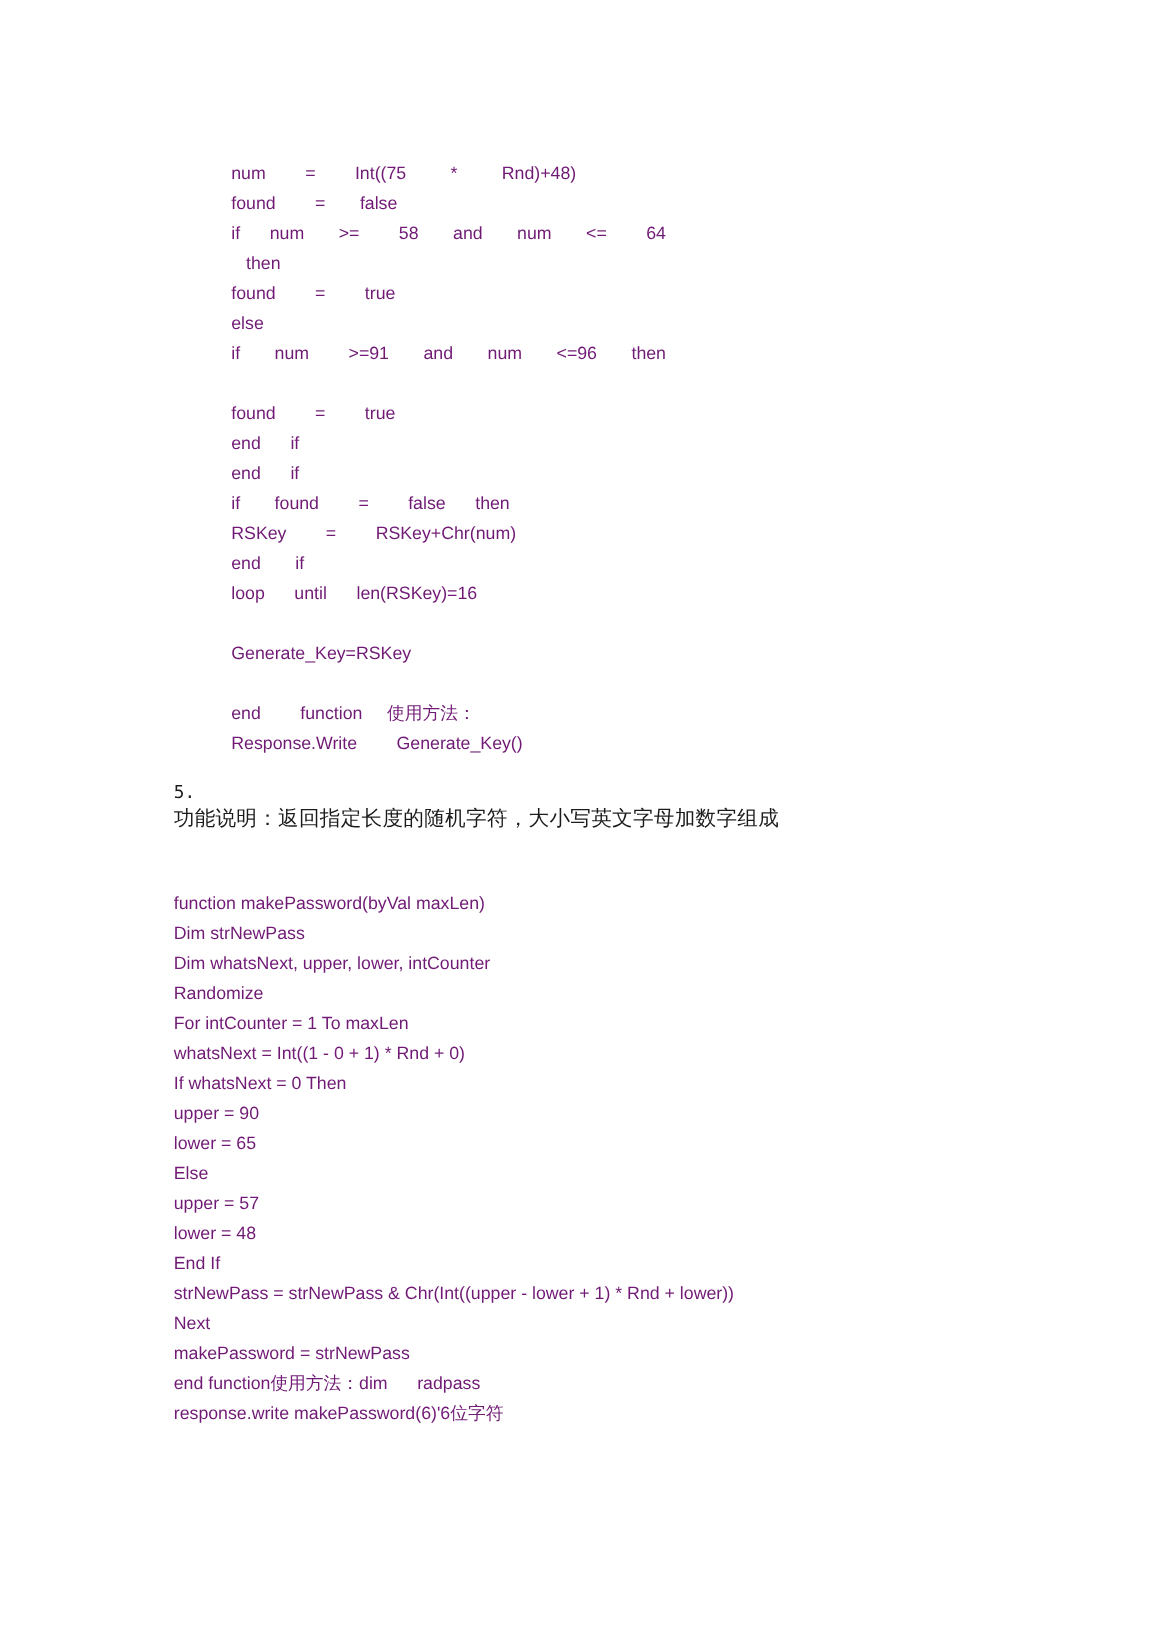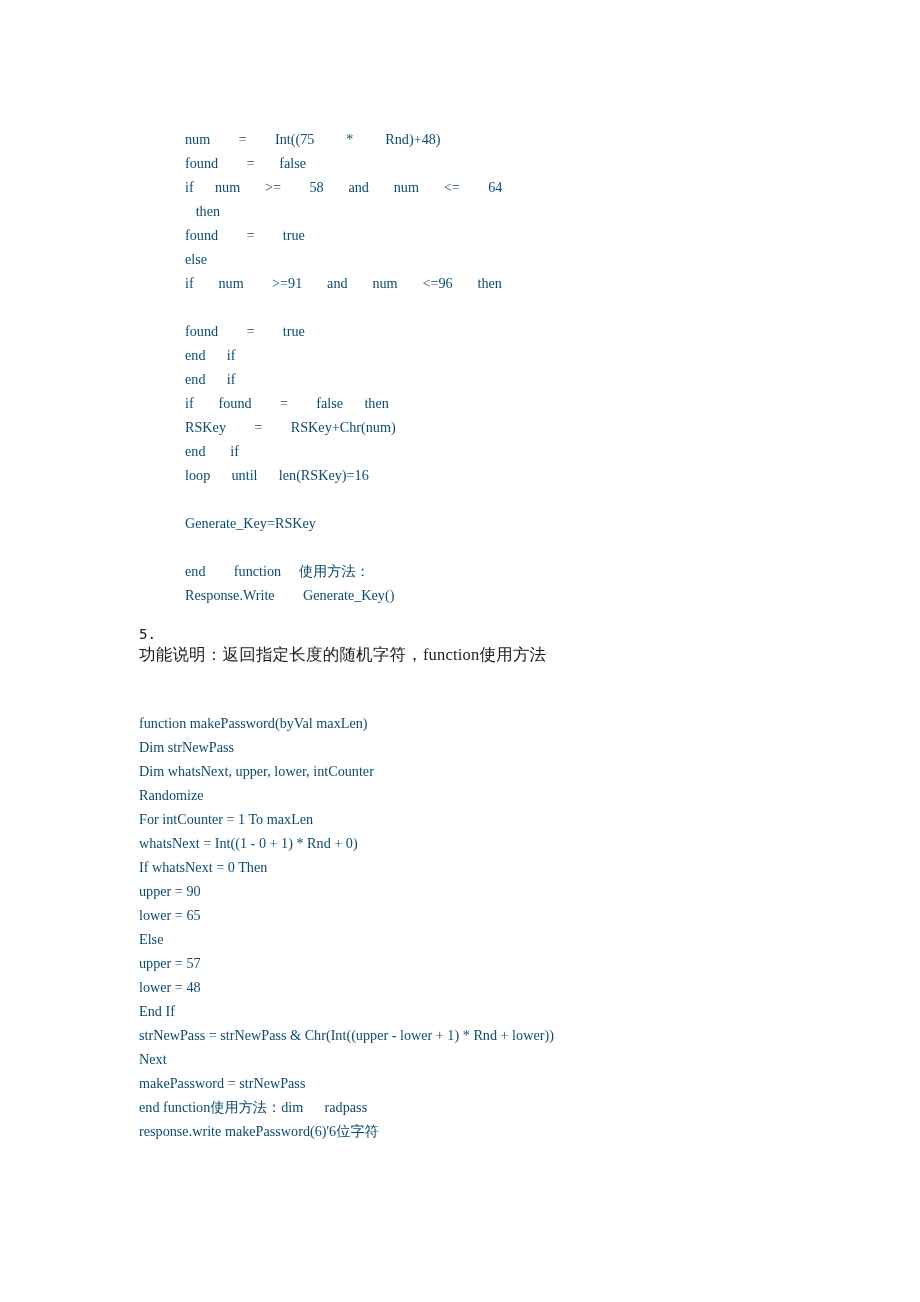--- a/index.html
+++ b/index.html
@@ -23,24 +23,24 @@
     top: 0;
     width: 920px;
     height: 1302px;
     background: #ffffff;
   }
 
   
   .code-block {
     position: absolute;
     white-space: pre;
-    font-family: Liberation Serif, serif;
+    font-family: Liberation Sans, sans-serif;
     font-size: 14.5px;
     line-height: 24px;
-    color: #0c4a6e;
+    color: #701a75;
     letter-spacing: 0px;
   }
 
   #block-one {
     left: 185px;
     top: 113px;
     font-size: 14.2px;
   }
 
   #block-two {
@@ -96,21 +96,21 @@
 end       if
 loop      until      len(RSKey)=16
 
 Generate_Key=RSKey
 
 end        function     使用方法：
 Response.Write        Generate_Key()</pre>
 
   <div class="para" id="section-number">5.</div>
 
-  <div class="para cjk" id="section-desc">功能说明：返回指定长度的随机字符，function使用方法</div>
+  <div class="para cjk" id="section-desc">功能说明：返回指定长度的随机字符，大小写英文字母加数字组成</div>
 
   <pre class="code-block" id="block-two">function makePassword(byVal maxLen)
 Dim strNewPass
 Dim whatsNext, upper, lower, intCounter
 Randomize
 For intCounter = 1 To maxLen
 whatsNext = Int((1 - 0 + 1) * Rnd + 0)
 If whatsNext = 0 Then
 upper = 90
 lower = 65

